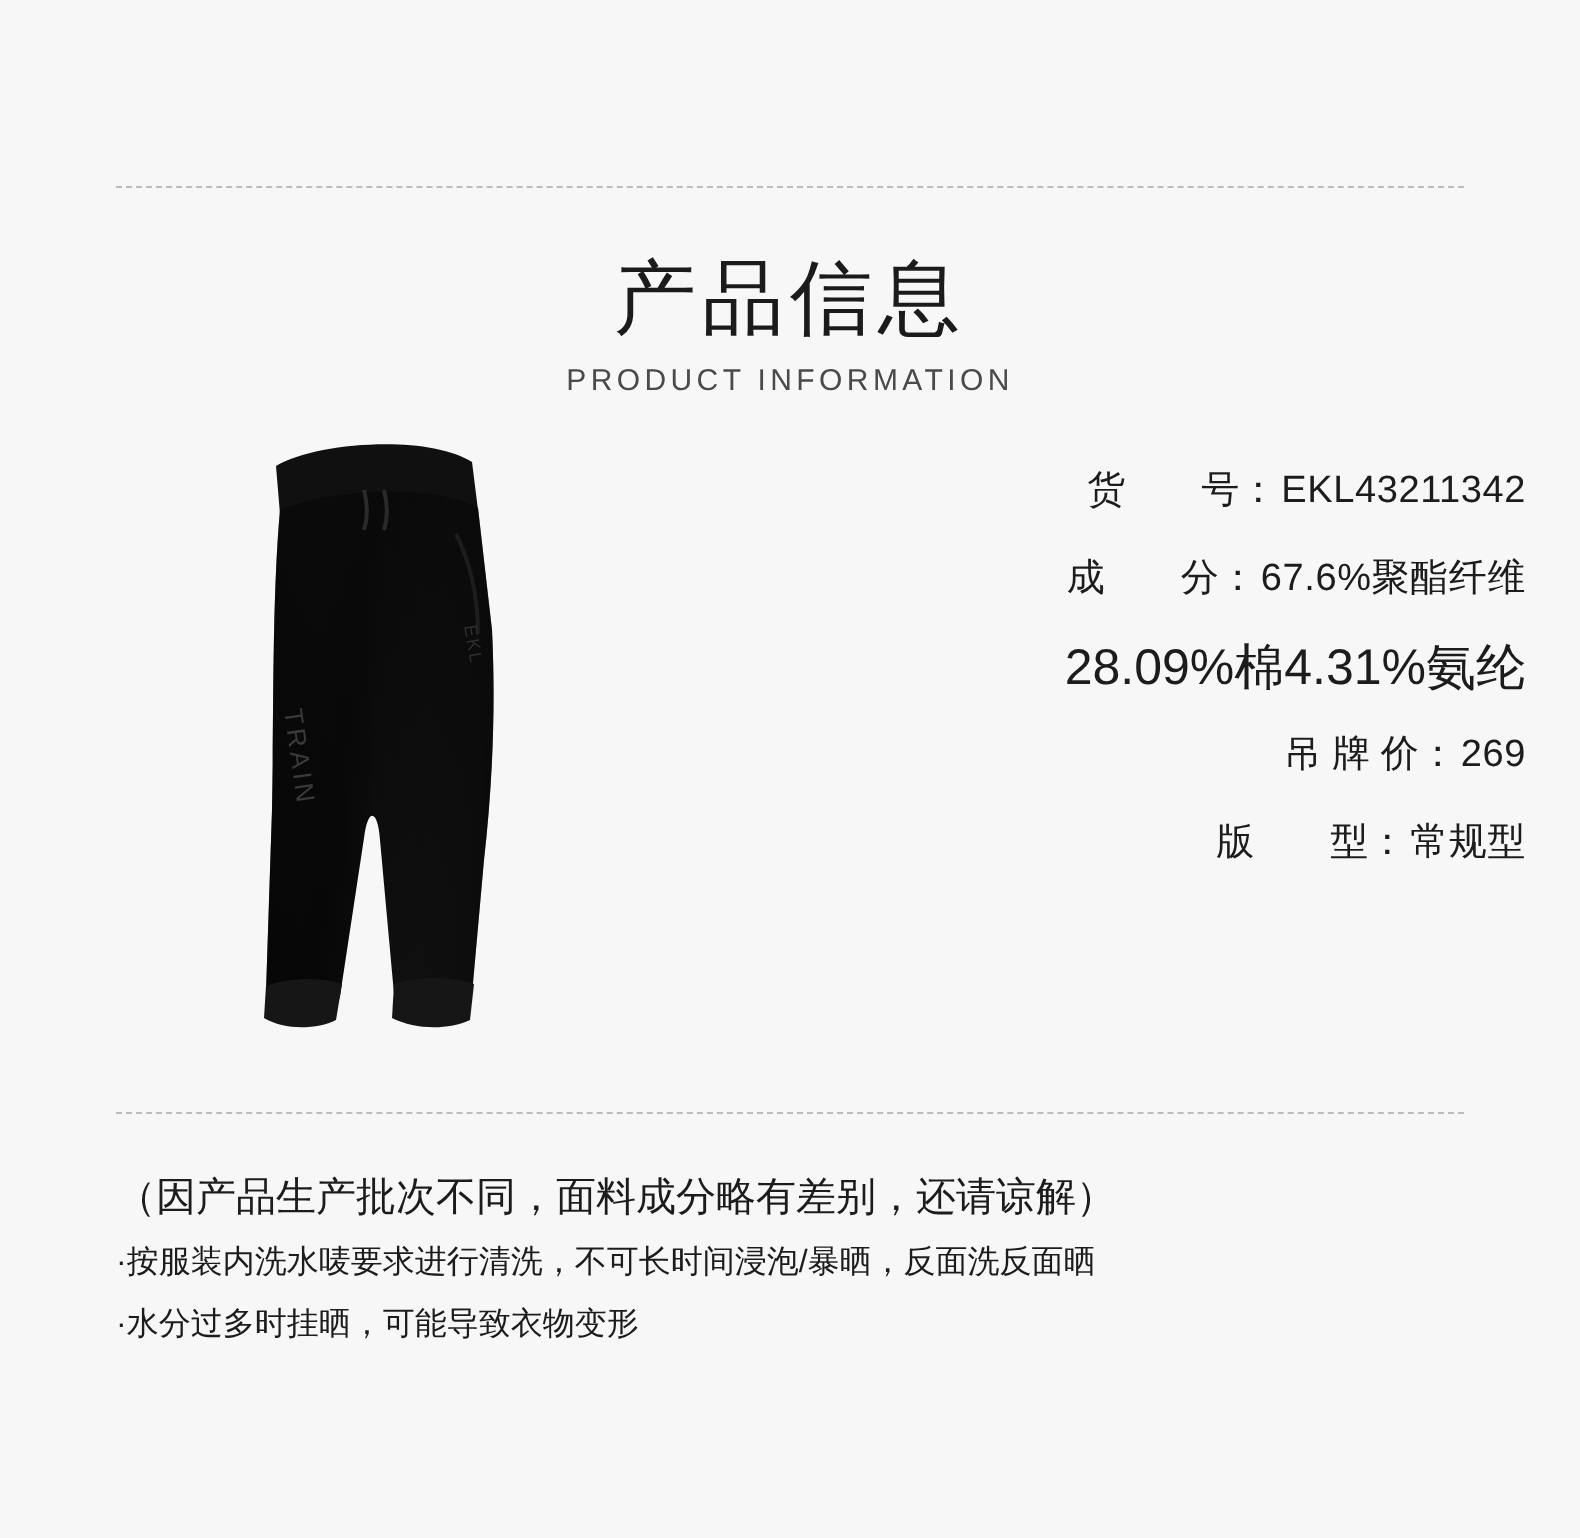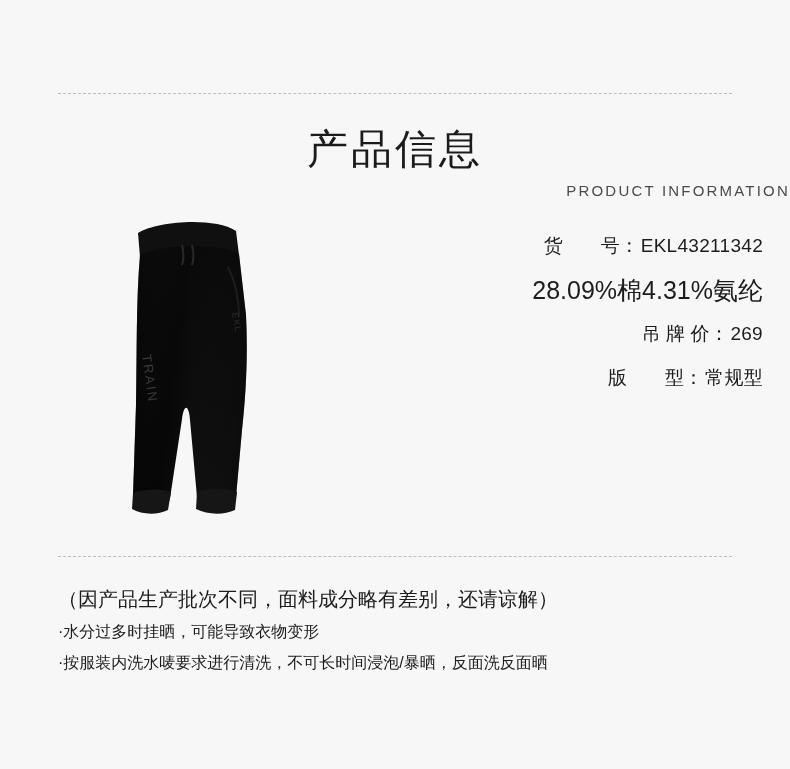--- a/index.html
+++ b/index.html
@@ -52,21 +52,20 @@
     color: #1b1b1b;
     font-weight: 400;
     line-height: 50px;
   }
   .heading .en {
     margin-top: 8px;
     font-size: 15px;
     letter-spacing: 2.2px;
     color: #4a4a4a;
     font-weight: 400;
-    text-align: right;
   }
 
   
   .product-photo {
     position: absolute;
     left: 96px;
     top: 205px;
     width: 235px;
     height: 330px;
   }
@@ -186,30 +185,33 @@
 
       <text x="46" y="150" fill="#3a3a3a" font-family="Liberation Sans, sans-serif" font-size="13" letter-spacing="2" transform="rotate(82 46 150)">TRAIN</text>
       <text x="136" y="108" fill="#2e2e2e" font-family="Liberation Sans, sans-serif" font-size="9" letter-spacing="1" transform="rotate(80 136 108)">EKL</text>
     </svg>
   </div>
 
   <div class="specs">
     <div class="spec-row">
       <span class="spec-label">货　　号</span><span class="spec-colon">：</span><span class="spec-value">EKL43211342</span>
     </div>
+    <div class="spec-row">
+      <span class="spec-label">成　　分</span><span class="spec-colon">：</span><span class="spec-value">67.6%聚酯纤维</span>
+    </div>
     <div class="spec-cont">28.09%棉4.31%氨纶</div>
     <div class="spec-row">
       <span class="spec-label">吊 牌 价</span><span class="spec-colon">：</span><span class="spec-value">269</span>
     </div>
     <div class="spec-row">
       <span class="spec-label">版　　型</span><span class="spec-colon">：</span><span class="spec-value">常规型</span>
     </div>
   </div>
 
   <div class="dash-rule dash-bottom"></div>
 
   <div class="notes">
     <div class="note-line">（因产品生产批次不同，面料成分略有差别，还请谅解）</div>
+    <div class="note-bullet">·按服装内洗水唛要求进行清洗，不可长时间浸泡/暴晒，反面洗反面晒</div>
     <div class="note-bullet">·水分过多时挂晒，可能导致衣物变形</div>
-    <div class="note-bullet">·按服装内洗水唛要求进行清洗，不可长时间浸泡/暴晒，反面洗反面晒</div>
   </div>
 
 </div>
 
 </body></html>

